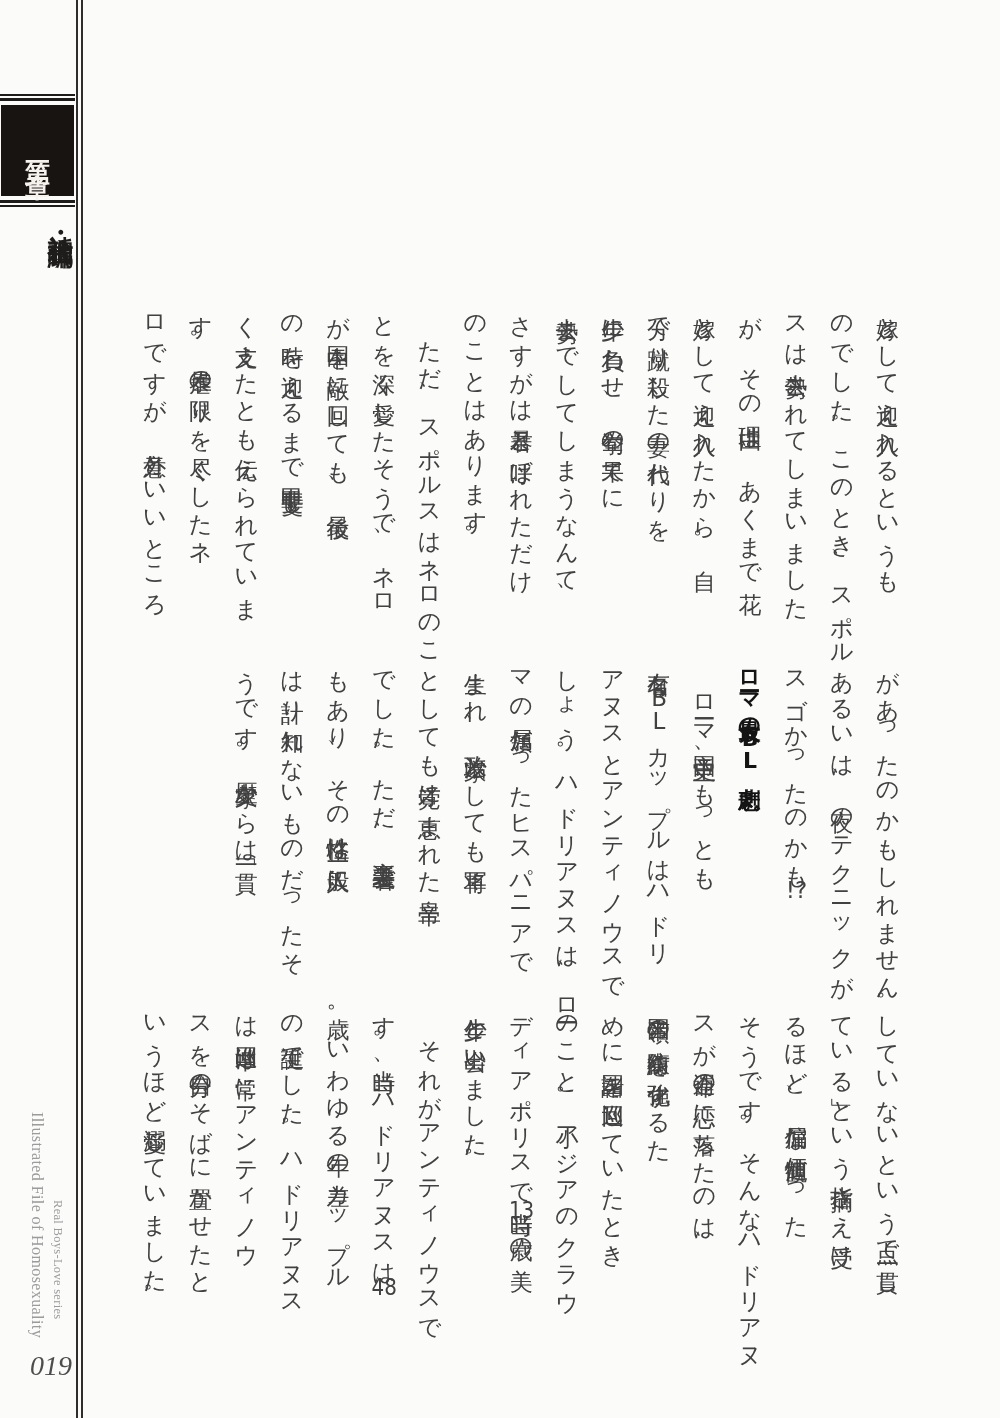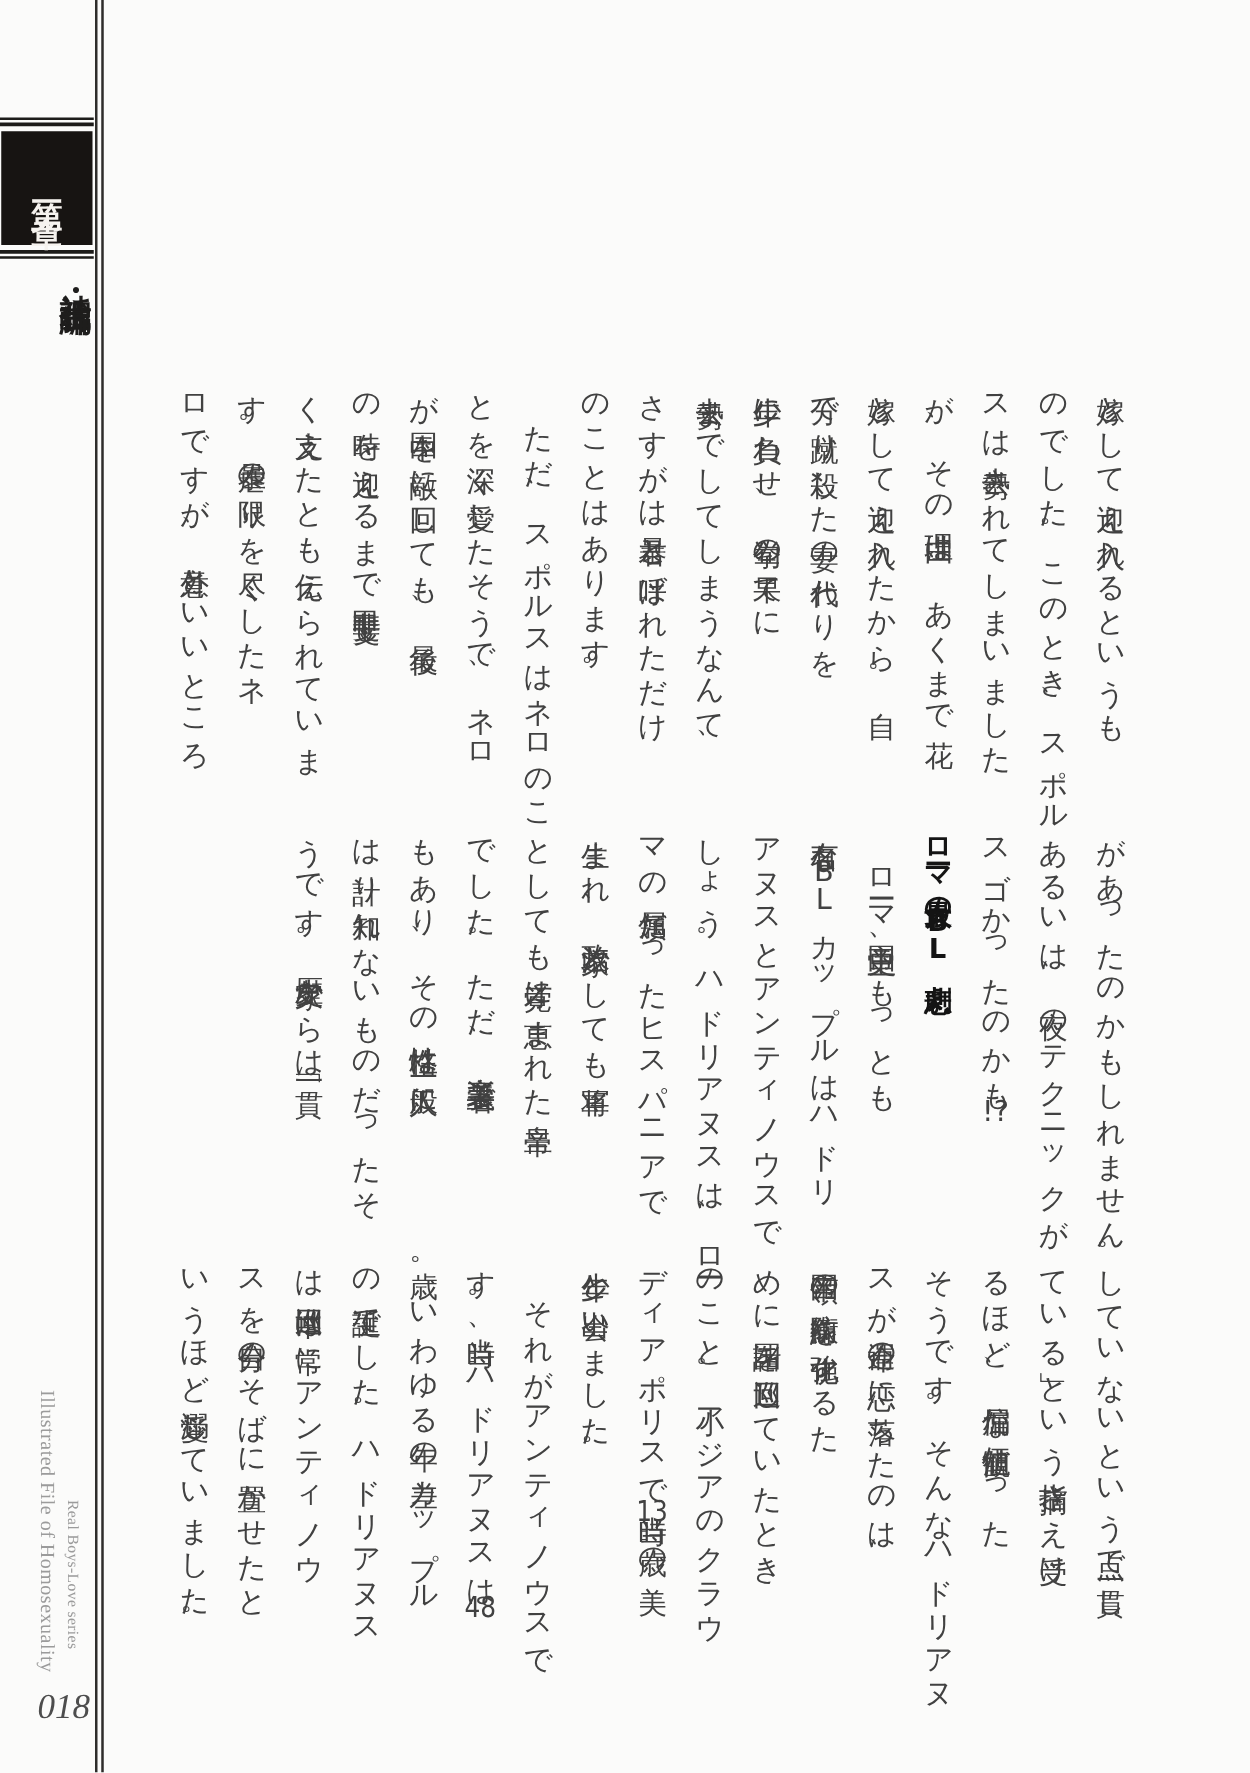--- a/index.html
+++ b/index.html
@@ -111,13 +111,13 @@
   <p class="heading">ローマ最大の<span class="tcy">B</span><span class="tcy">L</span>悲劇</p>
   <div class="flowgroup"><p>　ローマ帝国史上、もっとも</p><p>有名な<span class="tcy">B</span><span class="tcy">L</span>カップルはハドリ</p><p>アヌスとアンティノウスで</p><p>しょう。ハドリアヌスは、ロー</p><p>マの属領だったヒスパニアで</p><p>生まれ、政治家としても将軍</p><p>としても才覚に恵まれた皇帝</p><p>でした。ただ、享楽主義者で</p><p>もあり、その性格は一般人に</p><p>は計り知れないものだったそ</p><p>うです。歴史家からは「一貫</p></div>
 </div>
 
 <div class="band" id="band3">
   <div class="flowgroup"><p>していないという点で一貫し</p><p>ている」という指摘さえ受け</p><p>るほど、偏屈な価値観だった</p><p>そうです。そんなハドリアヌ</p><p>スが運命の恋に落ちたのは、</p><p>帝国領の防衛線を強化するた</p><p>めに諸国を巡回していたとき</p><p>のこと。小アジアのクラウ</p><p>ディアポリスで当時<span class="tcy">13</span>歳の美</p><p>少年と出会いました。</p><p>　それがアンティノウスで</p><p>す。当時、ハドリアヌスは<span class="tcy">48</span></p><p>歳。いわゆる年の差カップル</p><p>の誕生でした。ハドリアヌス</p><p>は巡回中は常にアンティノウ</p><p>スを自分のそばに置かせたと</p><p>いうほど溺愛していました。</p></div>
 </div>
 
 <div class="credit" id="credit-large">Illustrated File of Homosexuality</div>
 <div class="credit" id="credit-small">Real Boys-Love series</div>
-<div id="page-number">018</div>
+<div id="page-number">019</div>
 
 </body></html>

